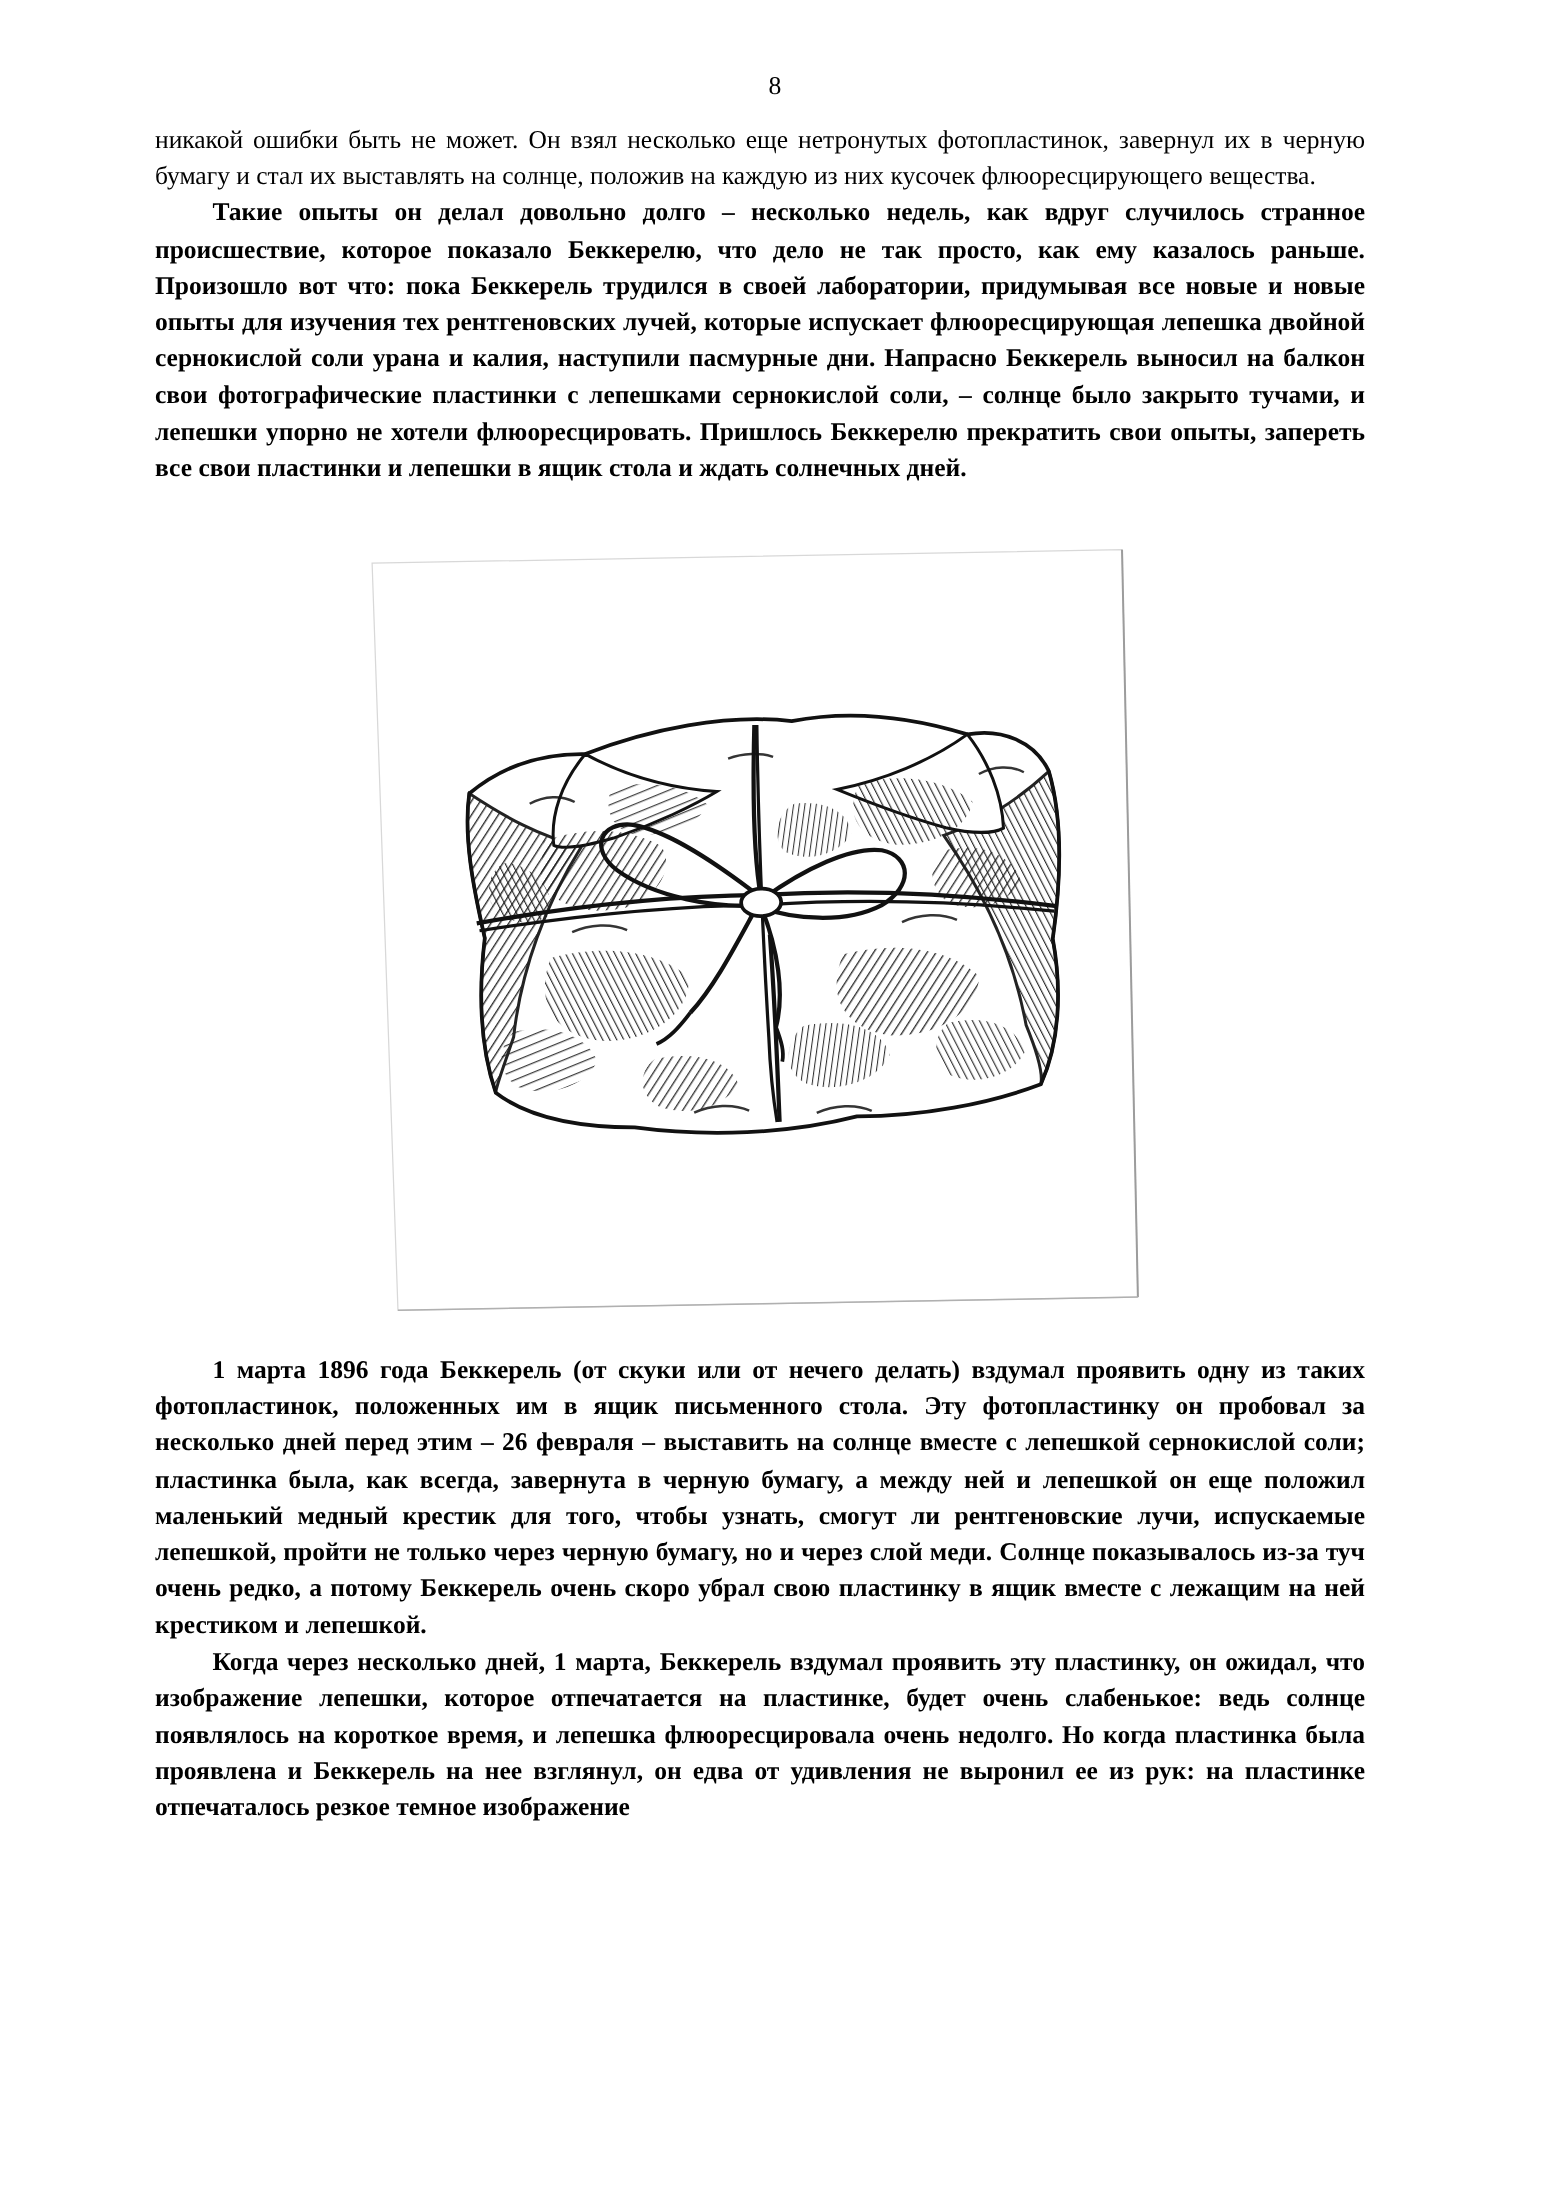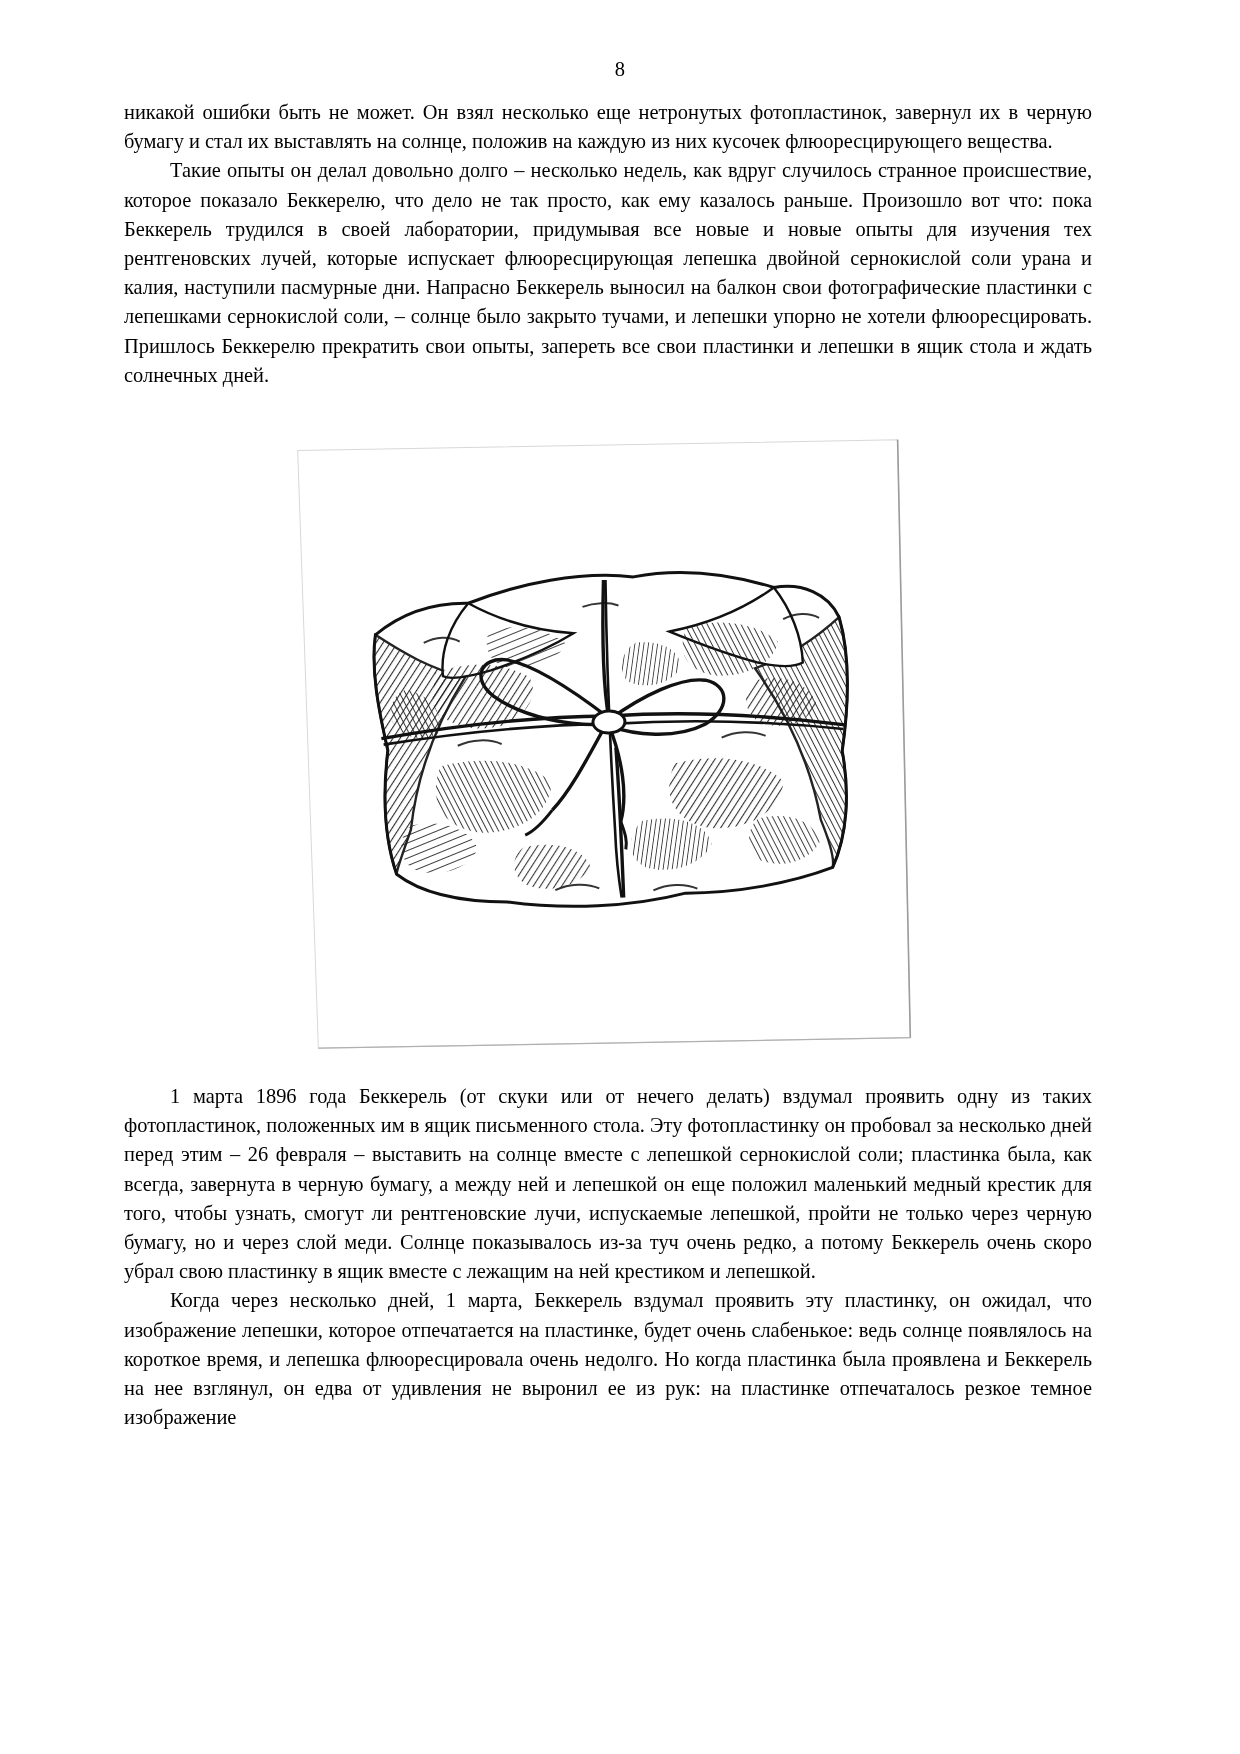--- a/index.html
+++ b/index.html
@@ -40,20 +40,21 @@
   p.body-text {
     margin: 0;
     font-size: 20.4px;
     line-height: 29.2px;
     text-align: justify;
     text-justify: inter-word;
     hyphens: none;
   }
   p.indent {
     text-indent: 46px;
+    font-weight: bold;
   }
   .figure {
     margin: 0;
     padding: 0;
     width: 968px;
     height: 650px;
     position: relative;
   }
   .figure-inner {
     position: absolute;

